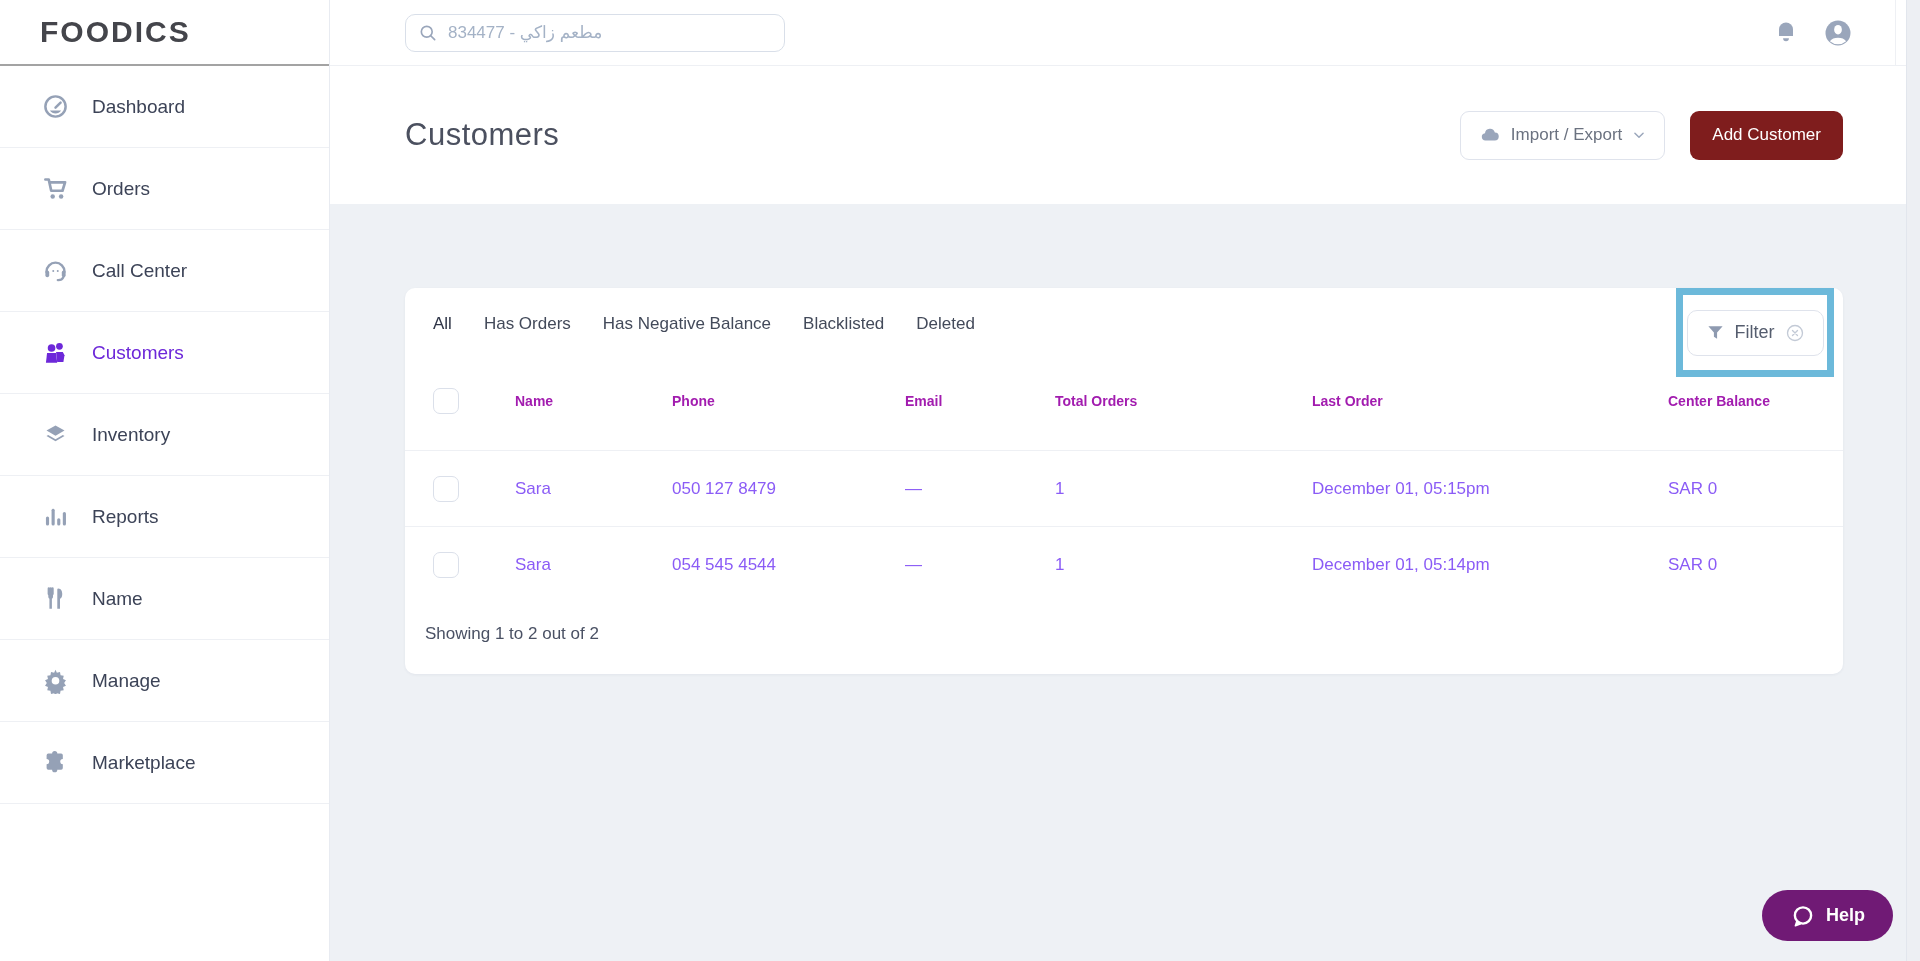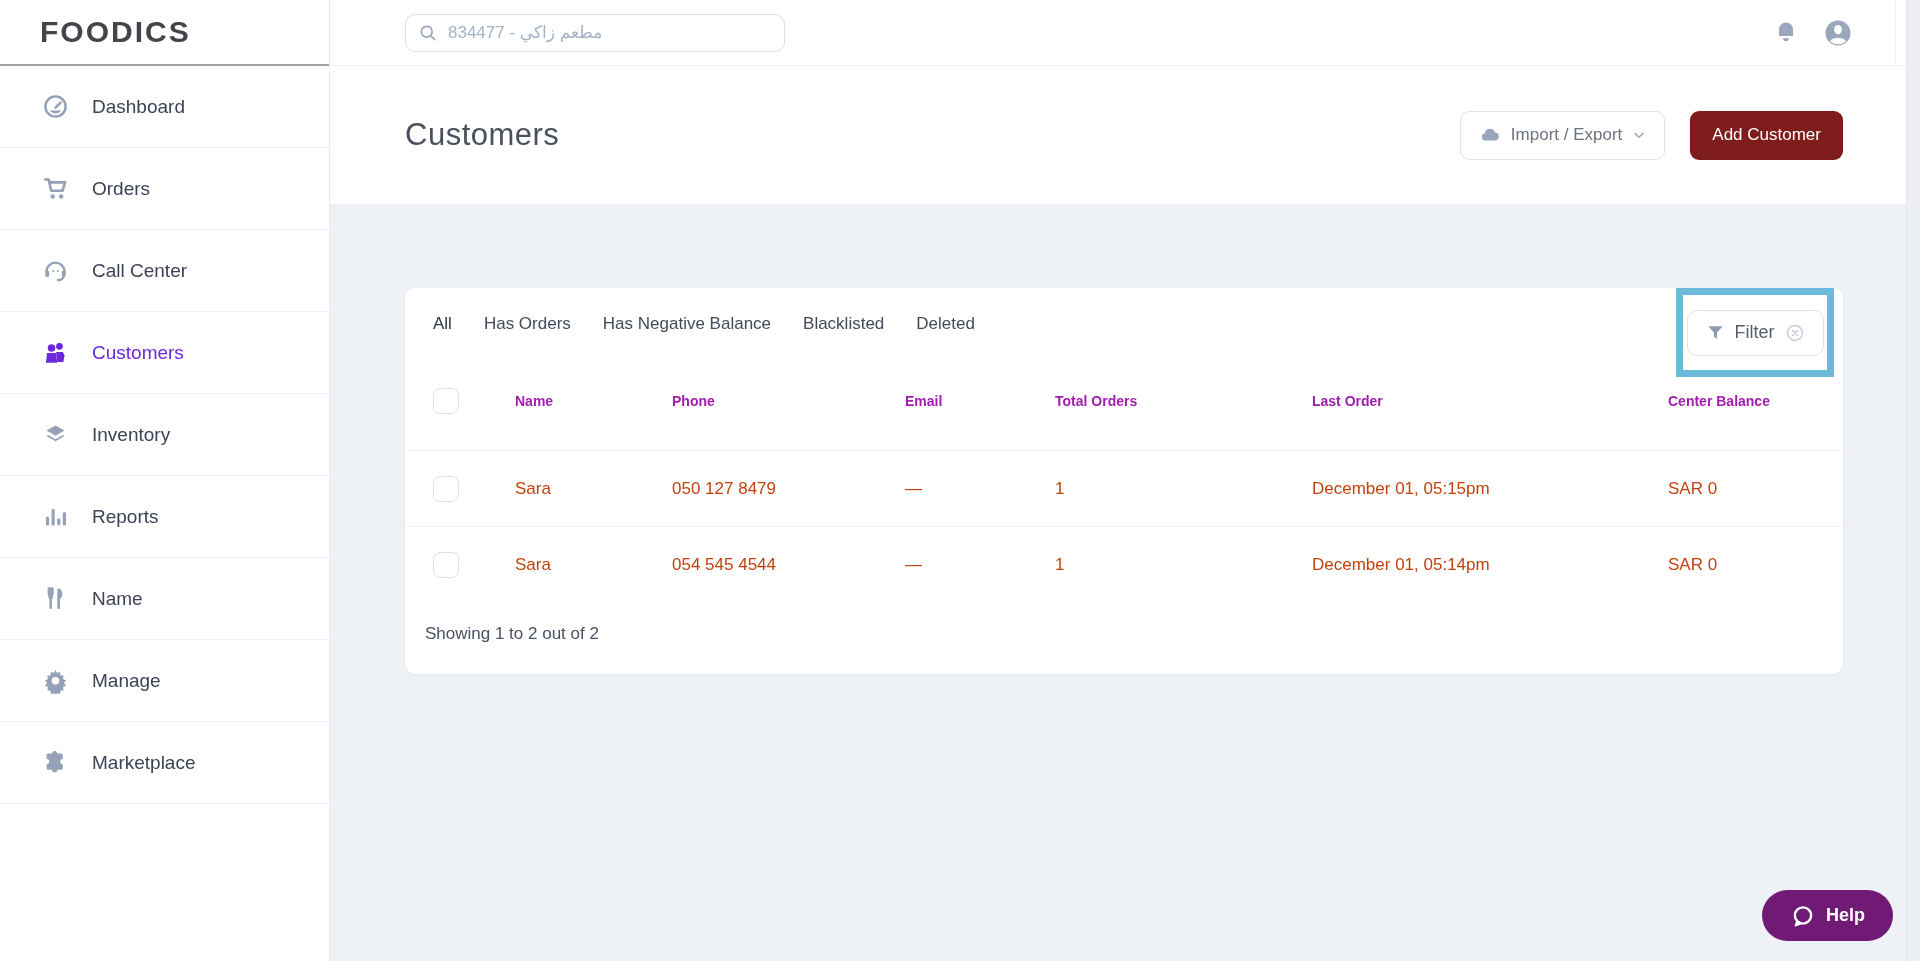--- a/index.html
+++ b/index.html
@@ -37,21 +37,21 @@
   .tab { font-size:17px; color:#434a5a; cursor:pointer; white-space:nowrap; }
   .tab.active { color:#2f3547; }
 
   .highlight-box { position:absolute; top:0; right:9px; width:158px; height:89px; border:7px solid #6cb9da; background:#ffffff; display:flex; align-items:center; justify-content:center; }
   .filter-btn { height:46px; background:#fff; border:1px solid #dfe3ec; border-radius:10px; display:flex; align-items:center; gap:10px; padding:0 18px; font-size:18px; color:#555d6e; cursor:pointer; }
 
   .grid-row { display:grid; grid-template-columns:82px 157px 233px 150px 257px 356px 1fr; align-items:center; padding:0 28px; }
   .table-header { height:98px; }
   .table-header .col-label { font-size:14px; font-weight:700; color:#a21caf; }
   .data-row { height:76px; border-top:1px solid #eef0f4; }
-  .cell { font-size:17px; color:#c2410c; }
+  .cell { font-size:17px; color:#8b5cf6; }
   .checkbox { width:26px; height:26px; border:1px solid #dbe0ea; border-radius:7px; background:#fff; cursor:pointer; }
   .table-footer { padding:22px 28px 26px 20px; font-size:17px; color:#4a5164; }
 
   .help-btn { position:fixed; right:27px; bottom:20px; width:131px; height:51px; background:#701a75; border:none; border-radius:26px; display:flex; align-items:center; justify-content:center; gap:10px; color:#fff; font-size:18px; font-weight:700; cursor:pointer; }
   .scroll-track { position:fixed; top:0; right:0; width:14px; height:961px; background:#edeff3; border-left:1px solid #e2e6ed; }
 </style>
 </head>
 <body>
 
 <div class="app">

